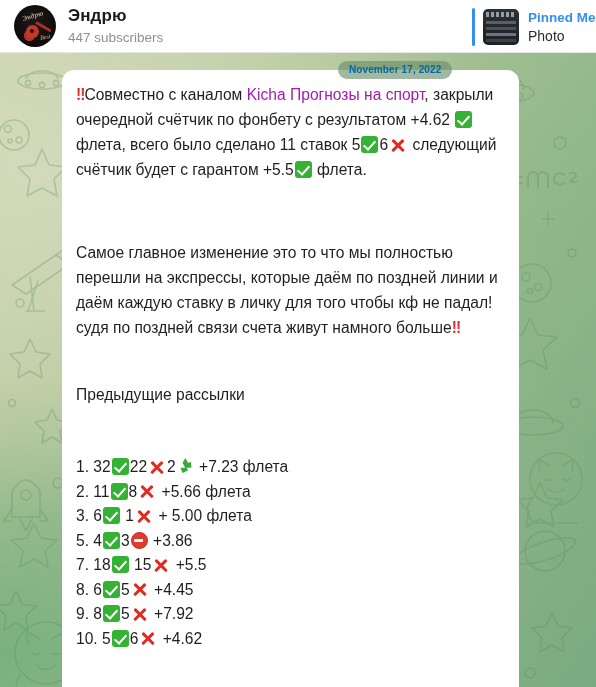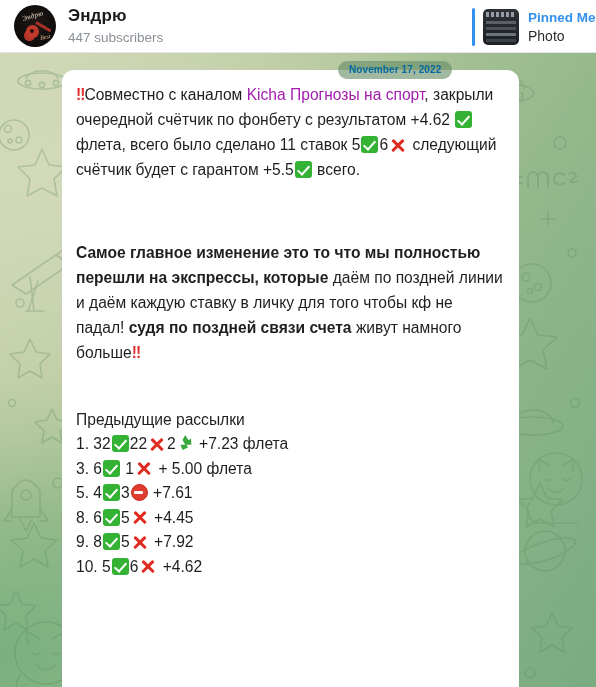--- a/index.html
+++ b/index.html
@@ -119,21 +119,21 @@
   #bubble {
     position: absolute; left: 62px; top: 70px;
     width: 457px; min-height: 617px;
     background: #ffffff;
     border-radius: 12px 12px 0 0;
     padding: 12px 14px 10px 14px;
     z-index: 20;
     box-shadow: 0 1px 1px rgba(0,0,0,0.06);
   }
   .msg { font-size: 15.6px; line-height: 25px; color: #1f1f1f; }
-  .b { font-weight: bold; }
+  .b { font-weight: normal; }
   .lnk { color: #a21caf; }
   .red-bang { color: #e03030; font-weight: bold; letter-spacing: -1px; }
 
   
   .e {
     display: inline-block; vertical-align: -3px;
     width: 17px; height: 17px; position: relative;
     margin: 0 1px;
   }
   .e-check {
@@ -159,21 +159,21 @@
     background: #e03b2f; border-radius: 50%;
     border: 1.6px solid #c62b20;
   }
   .e-noentry::after {
     content:""; position:absolute; left:2px; top:6px;
     width: 9.5px; height: 3px; background:#fff; border-radius:1px;
   }
   .spacer-lg { height: 58px; }
   .spacer-md { height: 42px; }
   .spacer-sm { height: 24px; }
-  ol.list { list-style: none; }
+  ol.list { list-style: none; margin-top: 48px; }
   ol.list li { font-size: 15.6px; line-height: 24.5px; color: #1f1f1f; white-space: nowrap; }
 </style>
 </head>
 <body>
 
 <div id="header">
 
   <div id="avatar">
     <div class="av-text-top">Эндрю</div>
     <div class="guitar-body"></div>
@@ -319,36 +319,38 @@
     </g>
   </svg>
 </div>
 
 <div id="date-badge">November 17, 2022</div>
 
 <div id="bubble">
 
   <div class="msg">
     <span class="red-bang">‼</span><span>Совместно с каналом </span><span class="lnk">Kicha Прогнозы на спорт</span><span>, закрыли  очередной счётчик по фонбету с результатом +4.62 </span><span class="e e-check"></span><span> флета, всего было сделано 11 ставок 5</span><span class="e e-check"></span><span>6</span><span class="e e-x"></span>
-    <span>следующий счётчик будет  с гарантом +5.5</span><span class="e e-check"></span><span> всего.</span>
+    <span>следующий счётчик будет  с гарантом +5.5</span><span class="e e-check"></span><span> флета.</span>
   </div>
 
   <div class="spacer-lg"></div>
 
   <div class="msg">
     <span class="b">Самое главное изменение это то что мы полностью перешли на экспрессы, которые </span><span>даём по поздней линии и даём каждую ставку в личку для того чтобы кф не падал! </span><span class="b">судя по поздней связи счета </span><span>живут намного больше</span><span class="red-bang">‼</span>
   </div>
 
   <div class="spacer-md"></div>
 
   <div class="msg">Предыдущие рассылки</div>
   <ol class="list" id="results-list">
       <li><span>1.  </span><span>32</span><span class="e e-check"></span><span>22</span><span class="e e-x"></span><span>2</span><span class="e e-recycle"></span><span> +7.23 флета</span></li>
+      <li><span>2.  </span><span>11</span><span class="e e-check"></span><span>8</span><span class="e e-x"></span><span> +5.66 флета</span></li>
       <li><span>3. </span><span>6</span><span class="e e-check"></span><span> 1</span><span class="e e-x"></span><span> + 5.00 флета</span></li>
-      <li><span>5. </span><span>4</span><span class="e e-check"></span><span>3</span><span class="e e-noentry"></span><span> +7.61</span></li>
+      <li><span>5. </span><span>4</span><span class="e e-check"></span><span>3</span><span class="e e-noentry"></span><span> +3.86</span></li>
+      <li><span>7.  </span><span>18</span><span class="e e-check"></span><span> 15</span><span class="e e-x"></span><span> +5.5</span></li>
       <li><span>8. </span><span>6</span><span class="e e-check"></span><span>5</span><span class="e e-x"></span><span> +4.45</span></li>
       <li><span>9. </span><span>8</span><span class="e e-check"></span><span>5</span><span class="e e-x"></span><span> +7.92</span></li>
       <li><span>10. </span><span>5</span><span class="e e-check"></span><span>6</span><span class="e e-x"></span><span> +4.62</span></li>
     </ol>
 
   <div class="spacer-sm"></div>
 
 </div>
 
 </body></html>

